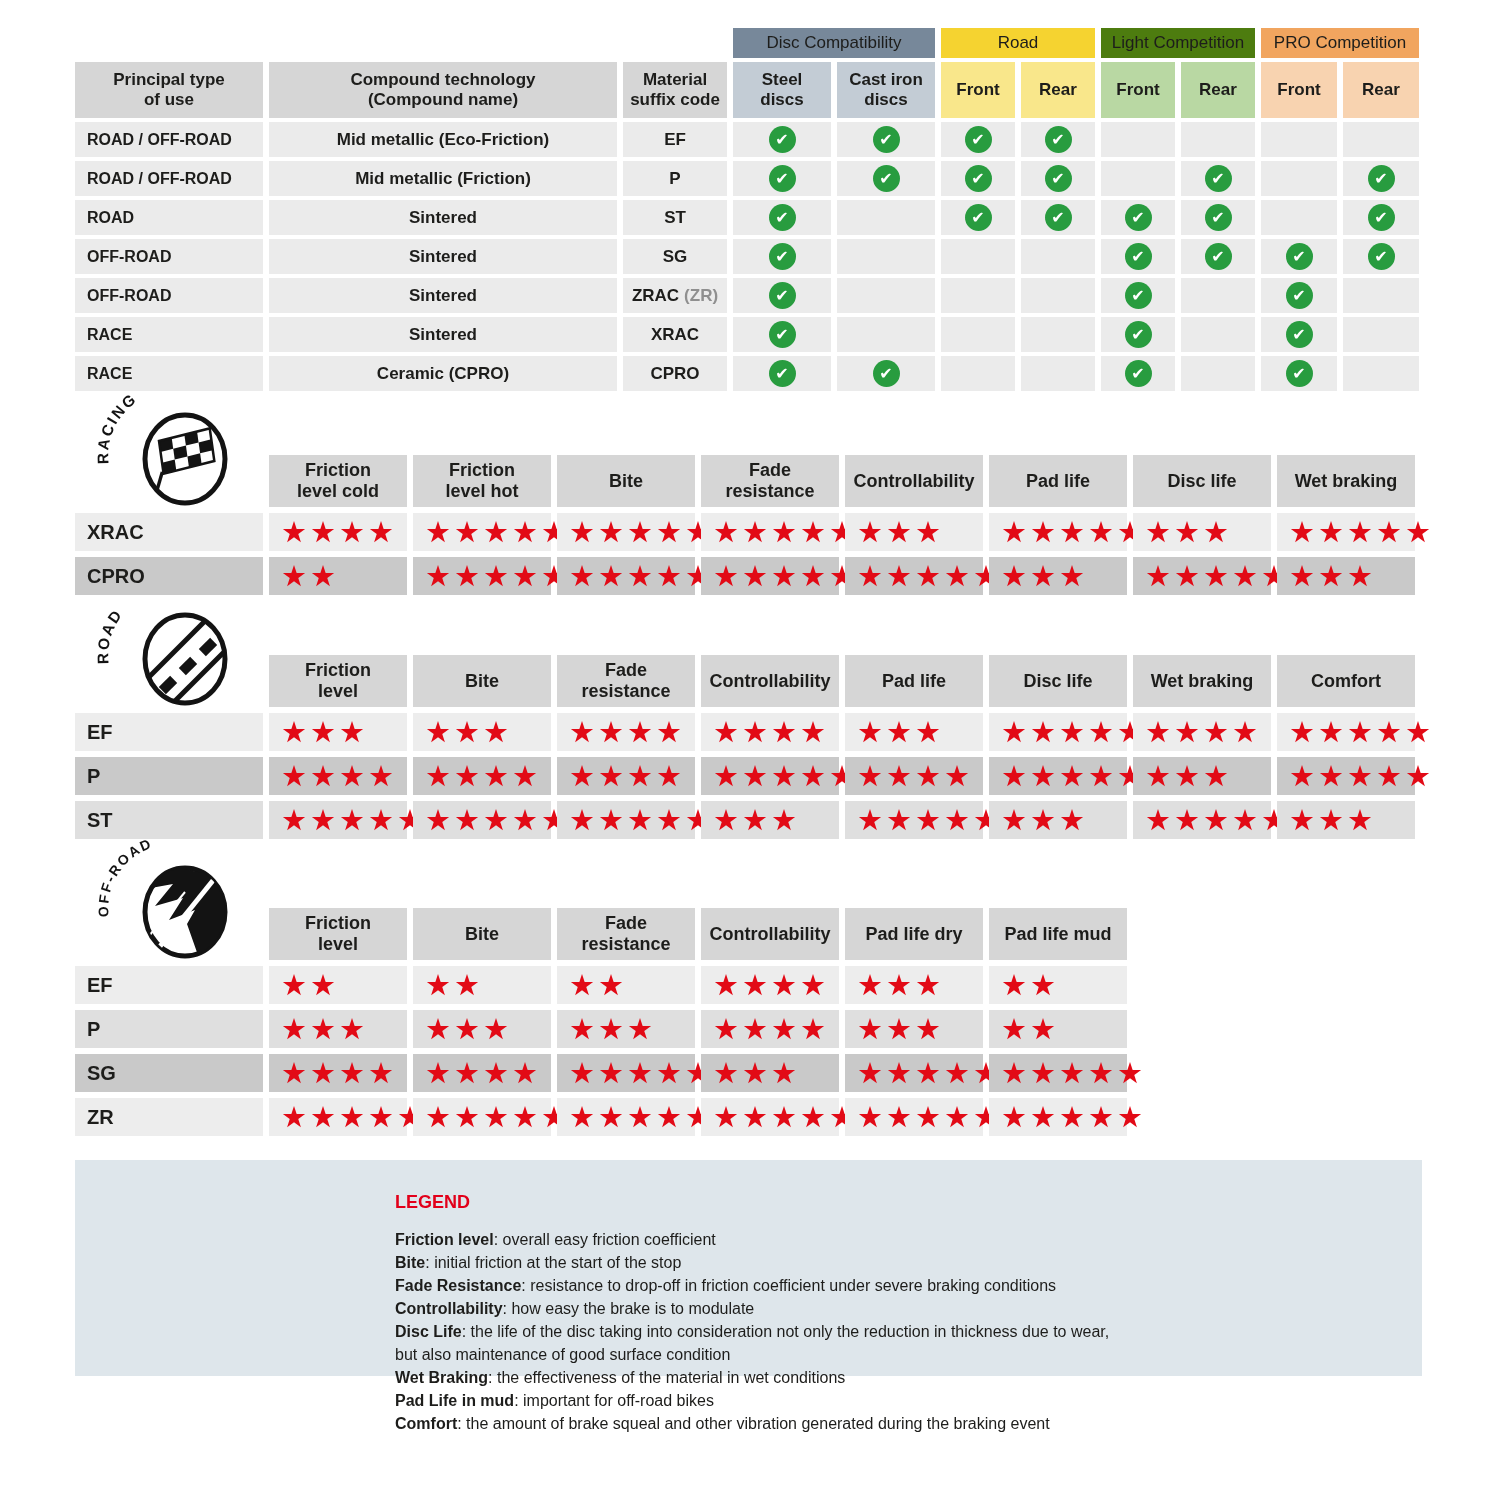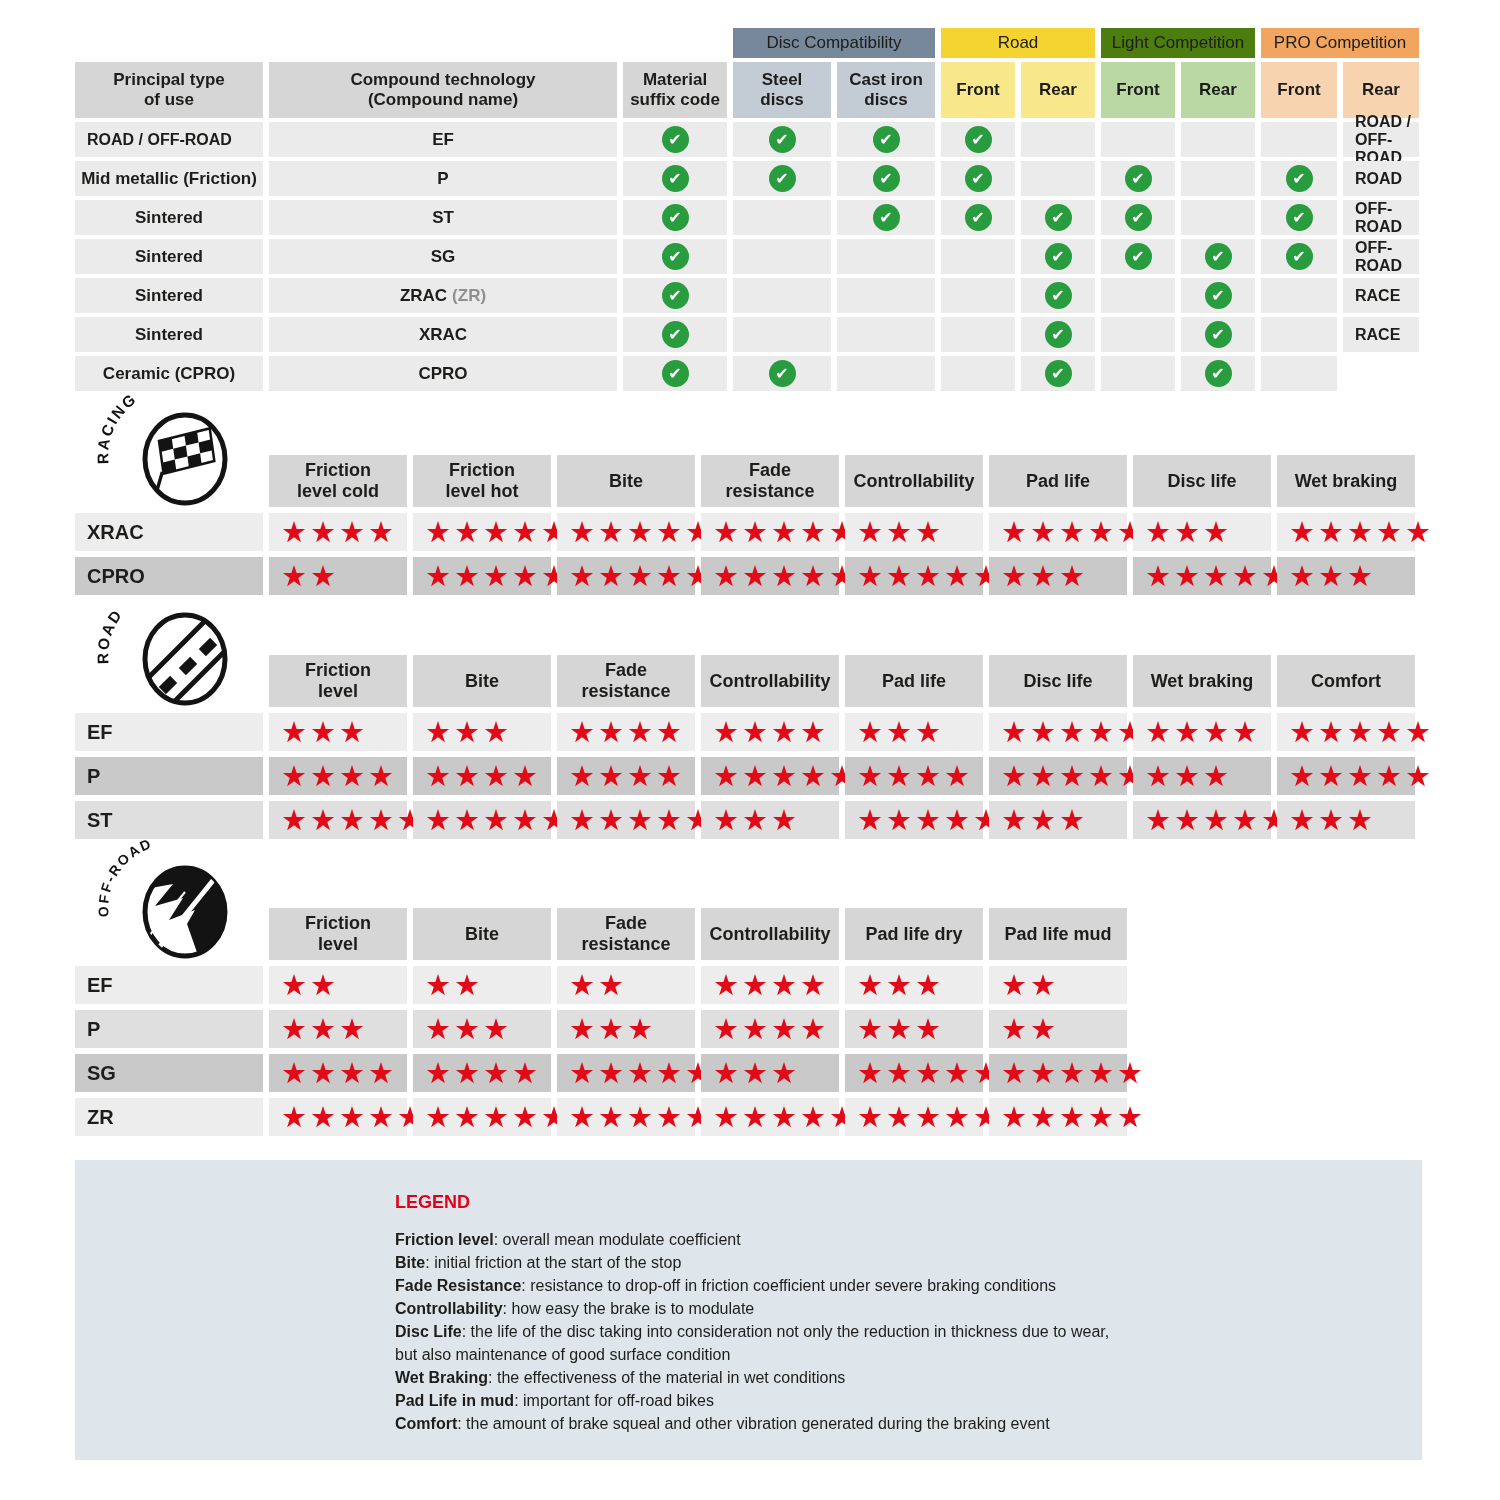--- a/index.html
+++ b/index.html
@@ -30,21 +30,21 @@
   .rt-hd { height:52px; background:#d6d6d6; display:flex; align-items:center; justify-content:center; text-align:center;
            font-weight:bold; font-size:18px; line-height:1.15; white-space:pre-line; }
   .rt-label { height:38px; display:flex; align-items:center; padding-left:12px; font-weight:bold; font-size:20px; }
   .rt-stars { height:38px; display:flex; align-items:center; padding-left:12px; font-size:29px; letter-spacing:3px;
               line-height:38px; font-family:"DejaVu Sans", sans-serif; }
   .shade-light { background:#ededed; }
   .shade-mid   { background:#dfdfdf; }
   .shade-dark  { background:#c9c9c9; }
 
   
-  .legend { margin-top:24px; height:300px; padding:32px 29px 0 320px; }
+  .legend { margin-top:24px; height:216px; padding:32px 29px 0 320px; }
   .legend-title { font-size:18px; font-weight:bold; margin-bottom:15px; }
   .legend-line { font-size:16px; line-height:23px; }
   .legend-line b { font-weight:bold; }
 </style>
 </head>
 <body>
 
 <div class="page">
   <section>
     <div class="compat-grid" id="compat-grid">
@@ -65,20 +65,21 @@
 discs</div>
         <div class="sub-hd" style="background: rgb(195, 204, 213);">Cast iron
 discs</div>
         <div class="sub-hd" style="background: rgb(249, 231, 139);">Front</div>
         <div class="sub-hd" style="background: rgb(249, 231, 139);">Rear</div>
         <div class="sub-hd" style="background: rgb(185, 216, 163);">Front</div>
         <div class="sub-hd" style="background: rgb(185, 216, 163);">Rear</div>
         <div class="sub-hd" style="background: rgb(248, 211, 176);">Front</div>
         <div class="sub-hd" style="background: rgb(248, 211, 176);">Rear</div>
         <div class="cell use">ROAD / OFF-ROAD</div>
+        <div class="cell compound">Mid metallic (Eco-Friction)</div>
         <div class="cell code">
           <span>EF</span>
         </div>
         <div class="cell">
           <span class="check" style="background: rgb(40, 156, 63);">✔</span>
         </div>
         <div class="cell">
           <span class="check" style="background: rgb(40, 156, 63);">✔</span>
         </div>
         <div class="cell">
@@ -400,21 +401,21 @@
           <div class="rt-stars shade-light" style="color: rgb(226, 10, 22);">★★★★★</div>
           <div class="rt-stars shade-light" style="color: rgb(226, 10, 22);">★★★★★</div>
           <div class="rt-stars shade-light" style="color: rgb(226, 10, 22);">★★★★★</div>
         </div>
       </section>
     </div>
 
   <section class="legend" id="legend-panel" style="background: rgb(222, 230, 235);">
     <div class="legend-title" id="legend-title" style="color: rgb(226, 0, 26);">LEGEND</div>
     <div id="legend-lines">
-        <div class="legend-line"><b>Friction level</b><span>: overall mean modulate coefficient</span></div>
+        <div class="legend-line"><b>Friction level</b><span>: overall easy friction coefficient</span></div>
         <div class="legend-line"><b>Bite</b><span>: initial friction at the start of the stop</span></div>
         <div class="legend-line"><b>Fade Resistance</b><span>: resistance to drop-off in friction coefficient under severe braking conditions</span></div>
         <div class="legend-line"><b>Controllability</b><span>: how easy the brake is to modulate</span></div>
         <div class="legend-line"><b>Disc Life</b><span>: the life of the disc taking into consideration not only the reduction in thickness due to wear,</span></div>
         <div class="legend-line"><span>but also maintenance of good surface condition</span></div>
         <div class="legend-line"><b>Wet Braking</b><span>: the effectiveness of the material in wet conditions</span></div>
         <div class="legend-line"><b>Pad Life in mud</b><span>: important for off-road bikes</span></div>
         <div class="legend-line"><b>Comfort</b><span>: the amount of brake squeal and other vibration generated during the braking event</span></div>
       </div>
   </section>

